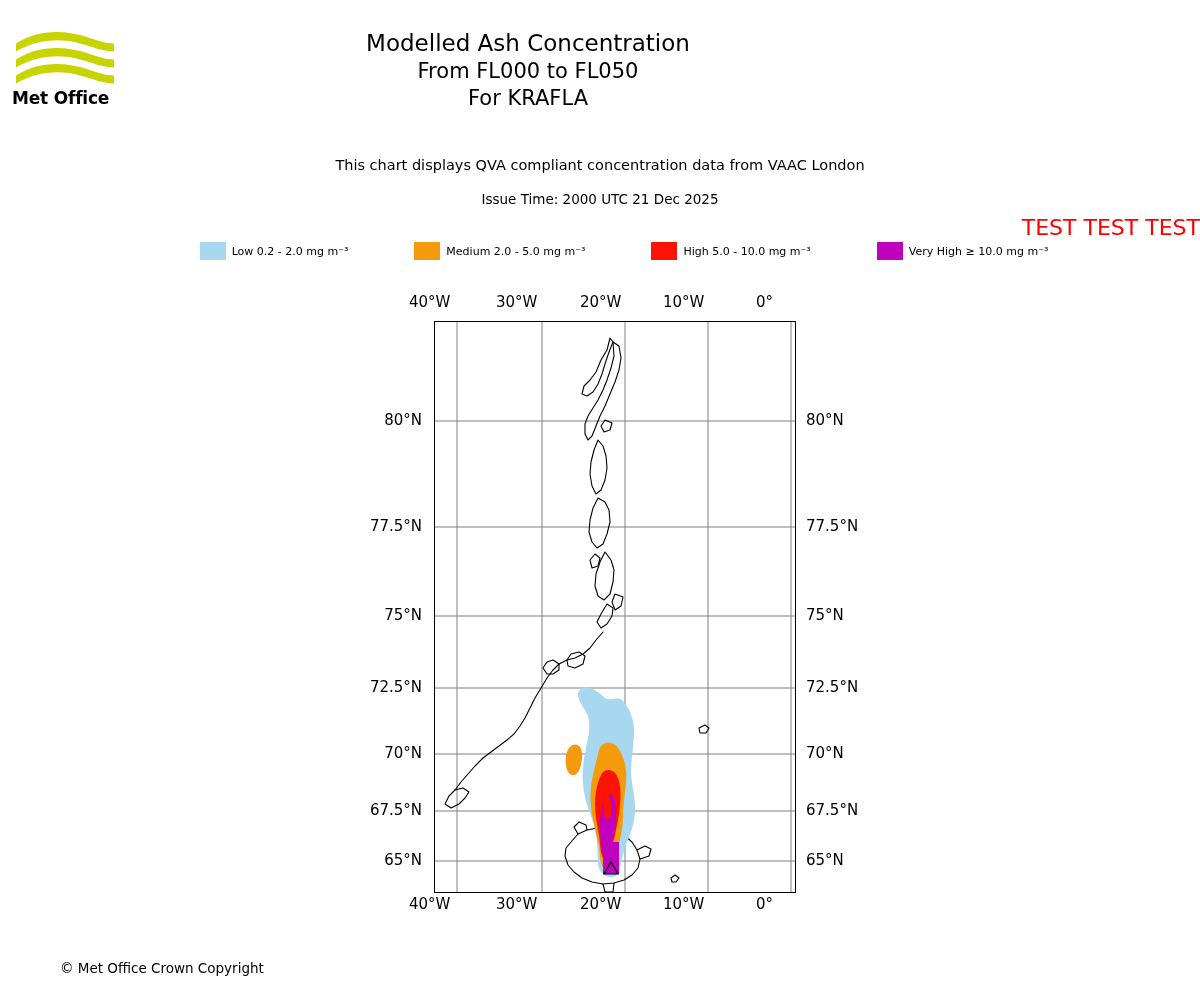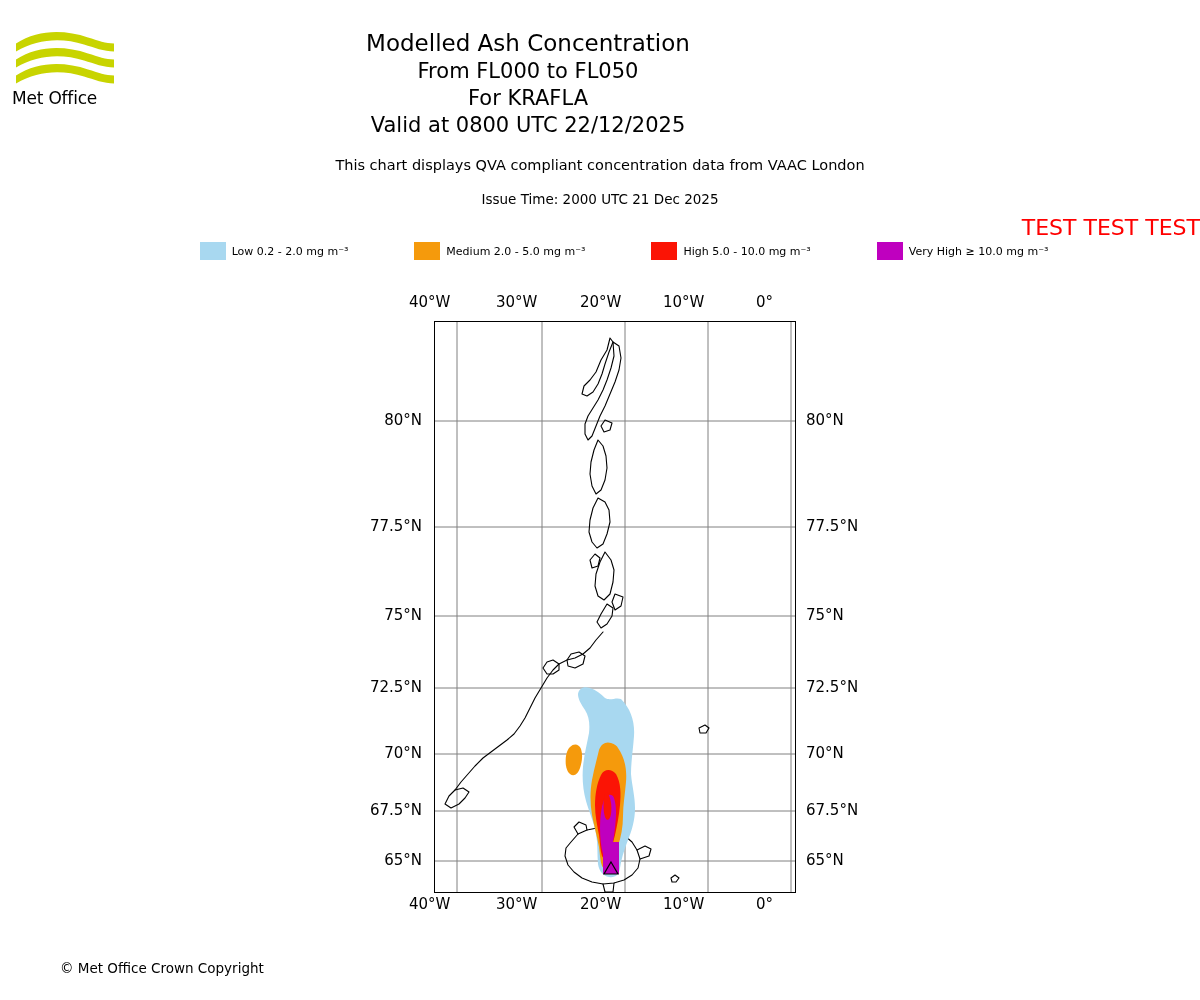--- a/index.html
+++ b/index.html
@@ -22,21 +22,21 @@
     left: 12px;
     top: 20px;
     width: 110px;
     height: 95px;
   }
   #logo-text {
     position: absolute;
     left: 12px;
     top: 88px;
     font-size: 17px;
-    font-weight: normal;
+    font-weight: bold;
     letter-spacing: -0.2px;
     color: #000;
     text-align: right;
   }
 
   
   #title-block {
     position: absolute;
     left: 0;
     top: 28px;
@@ -149,21 +149,20 @@
     <path d="M4 32 C 26 18, 52 18, 76 26 C 86 29, 94 32, 102 32 L102 40 C 92 40, 82 36, 72 33 C 50 26, 26 27, 4 40 Z" fill="#c8d400"></path>
     <path d="M4 48 C 26 34, 52 34, 76 42 C 86 45, 94 48, 102 48 L102 56 C 92 56, 82 52, 72 49 C 50 42, 26 43, 4 56 Z" fill="#c8d400"></path>
   </g>
 </svg>
 <div id="logo-text">Met Office</div>
 
 <div id="title-block">
   <div class="t1">Modelled Ash Concentration</div>
   <div class="t2">From FL000 to FL050</div>
   <div class="t2">For KRAFLA</div>
-  <div class="t2">Valid at 0800 UTC 22/12/2025</div>
 </div>
 <div id="subtitle">This chart displays QVA compliant concentration data from VAAC London</div>
 <div id="issue-time">Issue Time: 2000 UTC 21 Dec 2025</div>
 <div id="test-banner" style="color: rgb(255, 0, 0);">TEST TEST TEST</div>
 
 <div id="legend">
   <div class="legend-item">
     <span class="legend-swatch" style="background:#a8d8f0"></span>
     <span class="legend-label">Low 0.2 - 2.0 mg m⁻³</span>
   </div>

